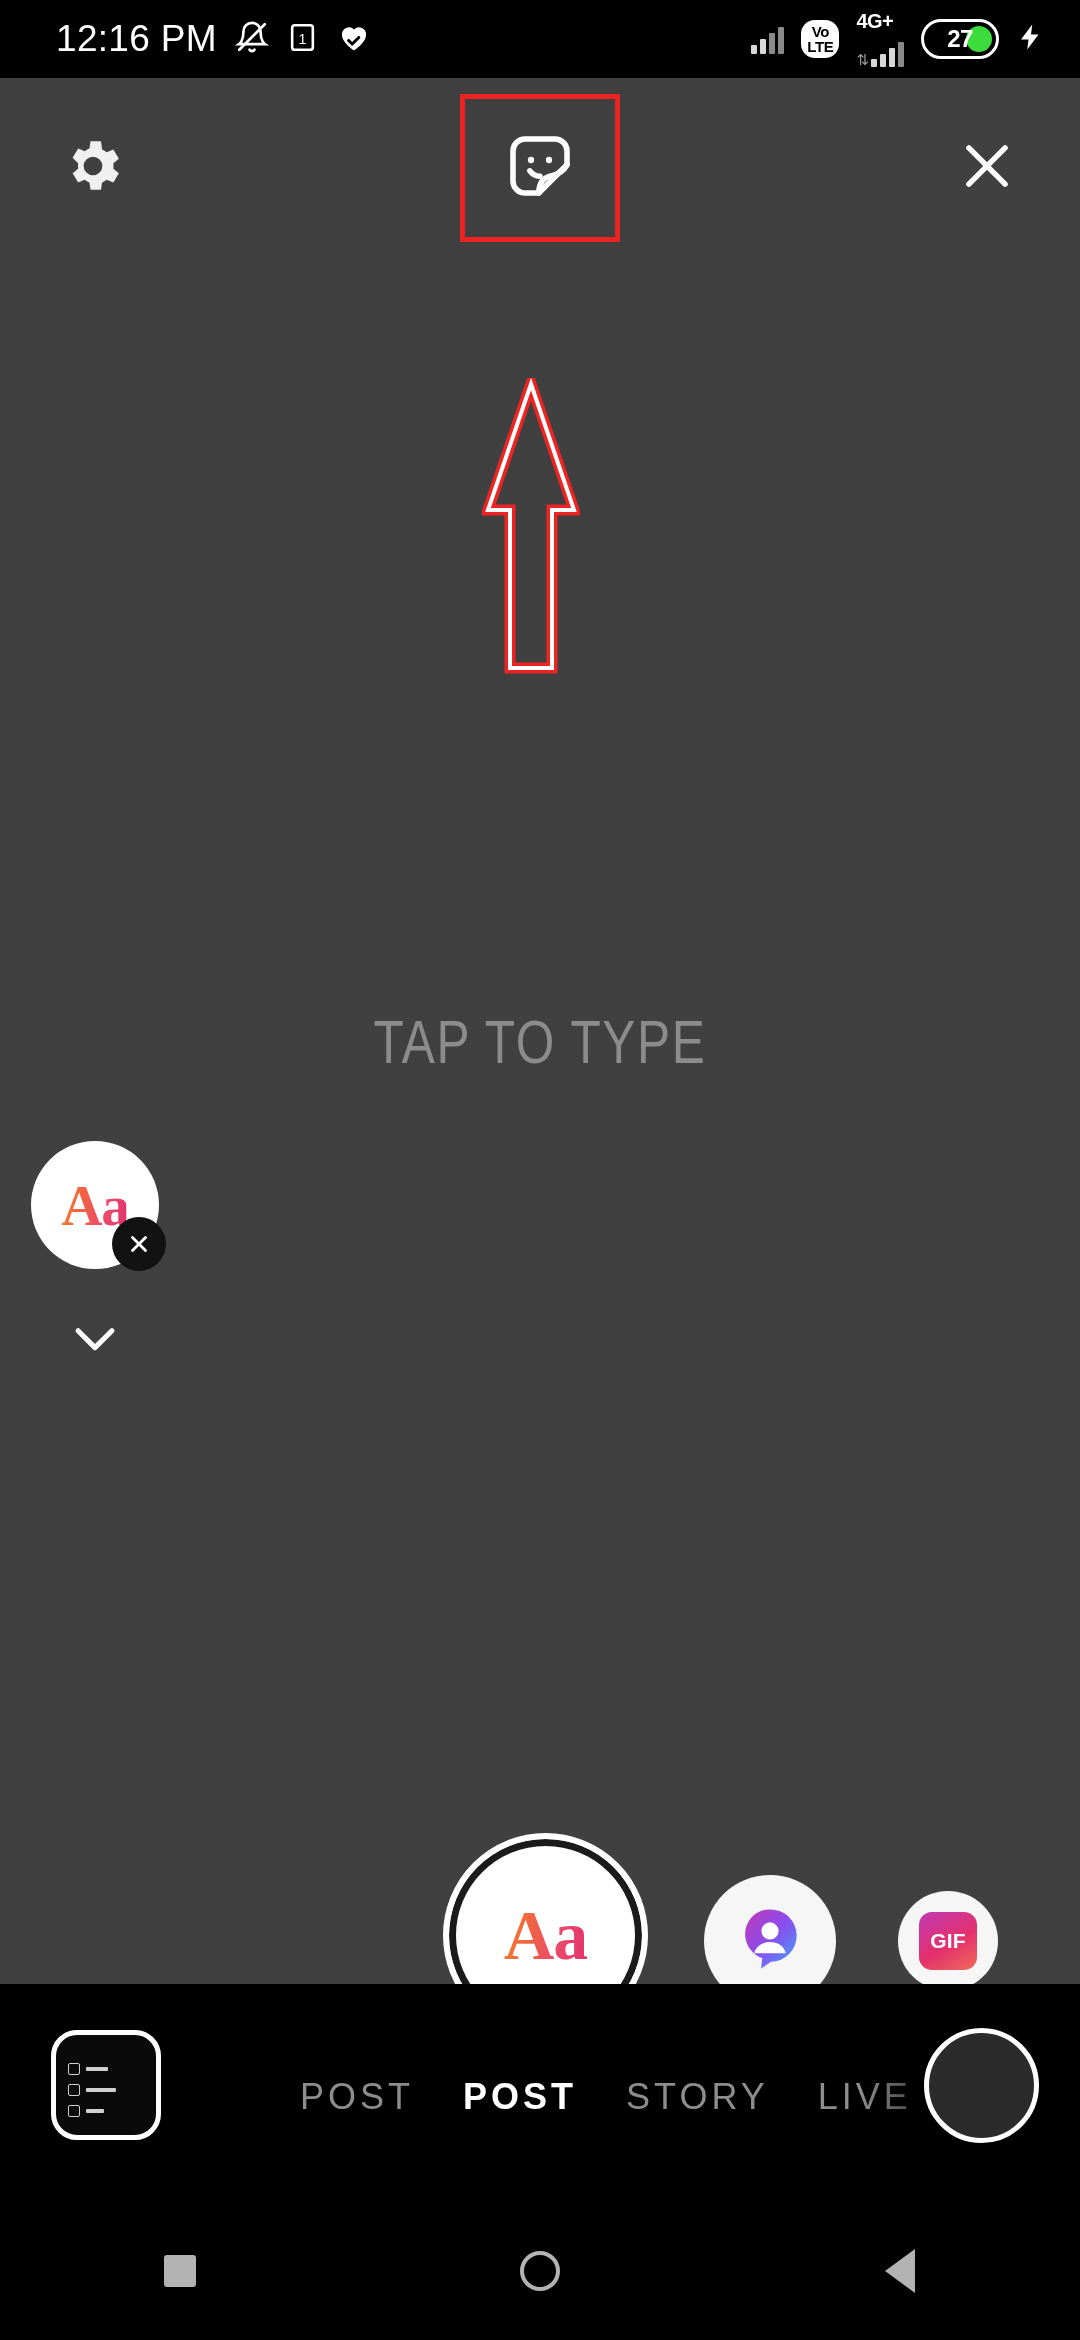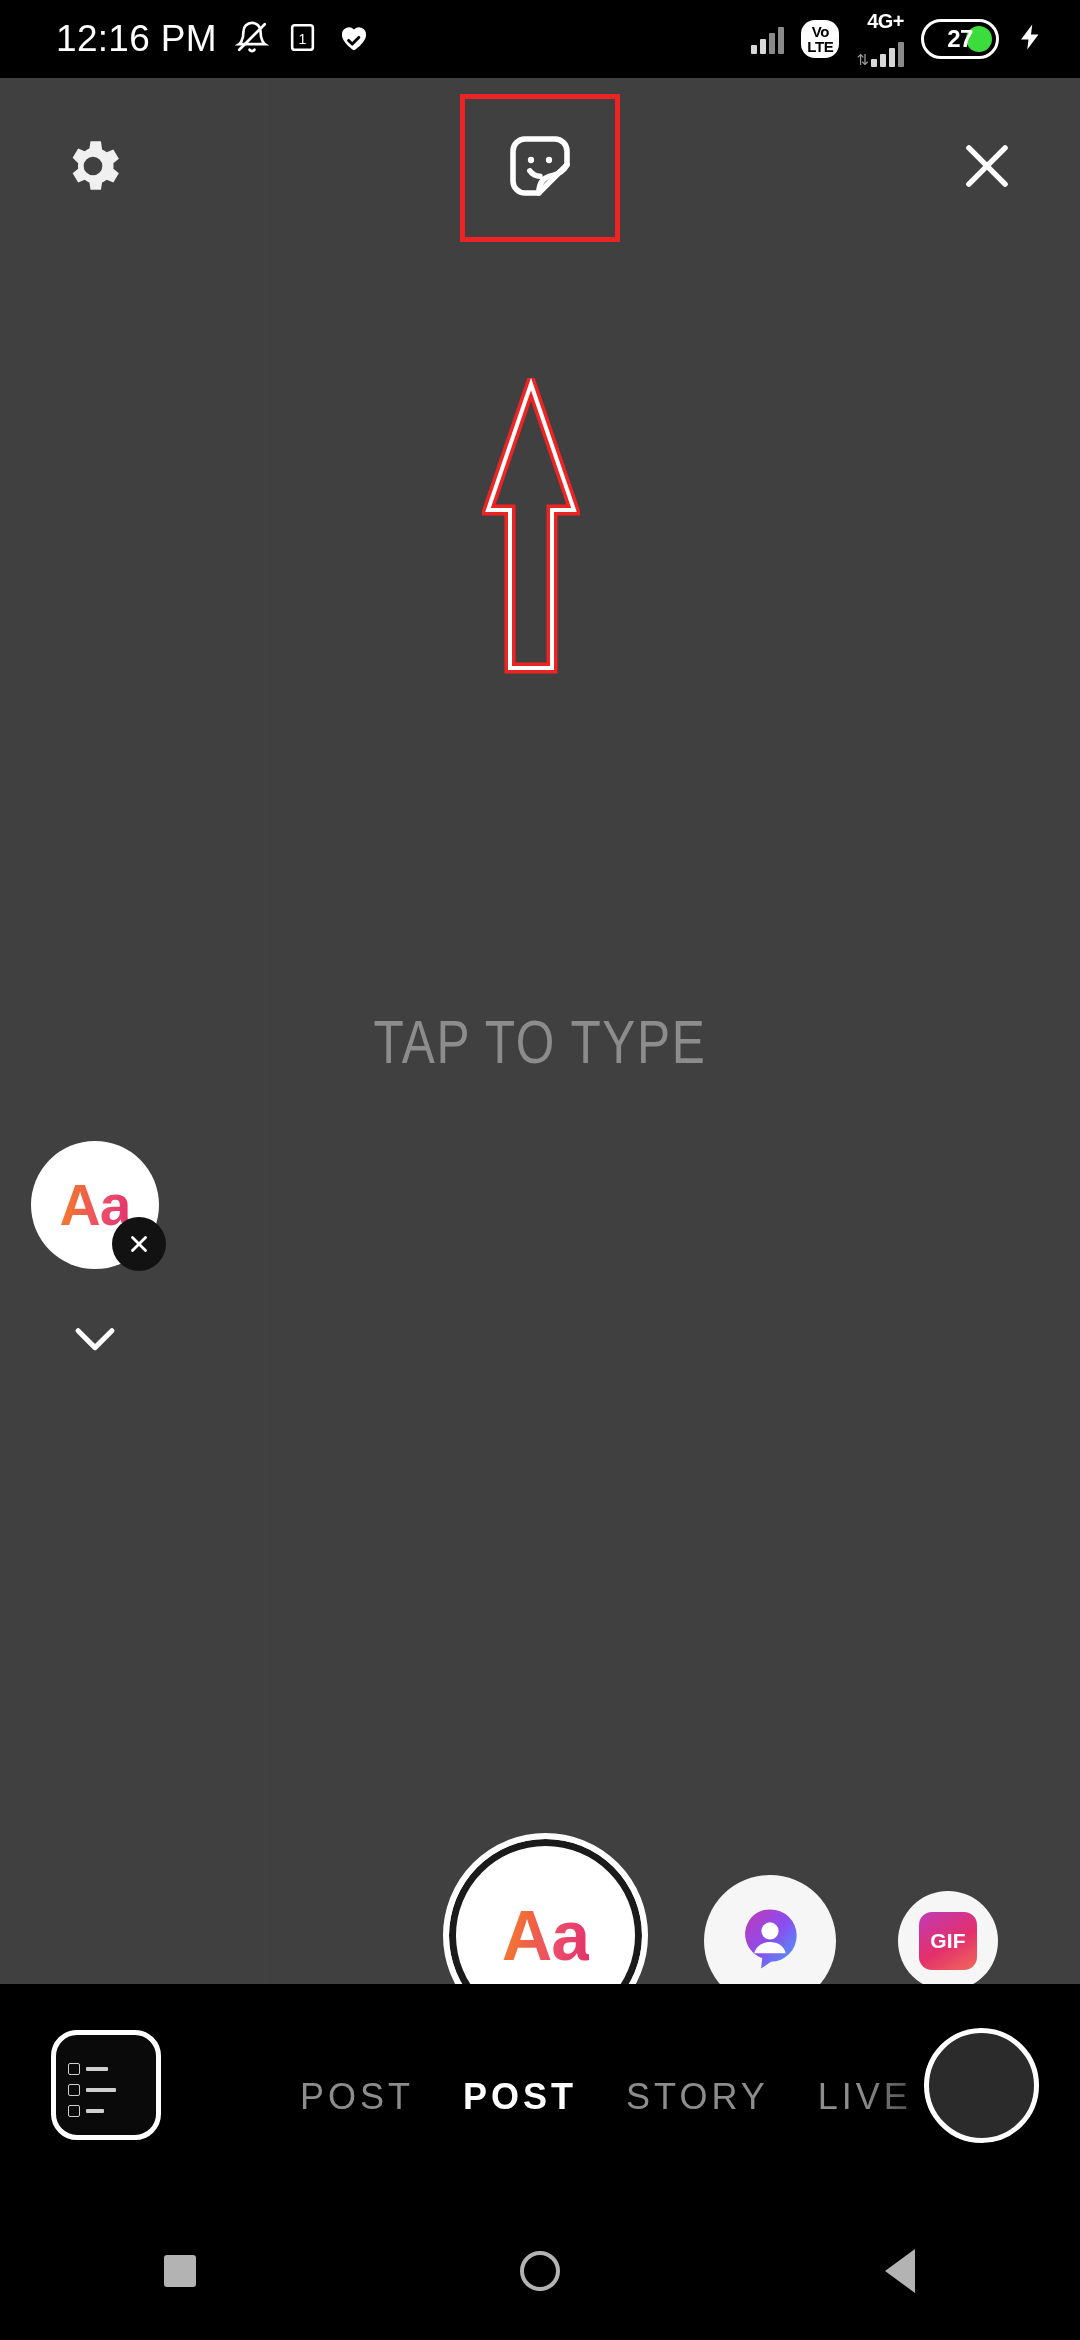--- a/index.html
+++ b/index.html
@@ -34,21 +34,21 @@
   .bars2 i:nth-child(3){height:19px;background:#d8d8d8}
   .bars2 i:nth-child(4){height:25px;background:#8a8a8a}
 
   .volte{
     background:#fff; color:#000; border-radius:14px;
     width:38px;height:38px; display:flex; flex-direction:column;
     align-items:center; justify-content:center; line-height:1;
     font-size:14px; font-weight:700; letter-spacing:-.3px;
   }
   .volte b{font-size:15px;display:block}
-  .net-wrap{ display:flex; flex-direction:column; align-items:flex-end; gap:6px;}
+  .net-wrap{ display:flex; flex-direction:column; align-items:flex-start; gap:6px;}
   .net-label{ color:#fff; font-size:20px; font-weight:700; line-height:1; letter-spacing:-.5px;}
   .net-row{ display:flex; align-items:flex-end; gap:4px;}
   .arrows{ color:#9a9a9a; font-size:15px; line-height:1; letter-spacing:-2px;}
 
   .battery{
     position:relative; width:78px; height:40px; border:3px solid #fff;
     border-radius:20px; display:flex; align-items:center; justify-content:center;
   }
   .battery .fill{
     position:absolute; right:4px; top:4px; bottom:4px; width:26px;
@@ -98,21 +98,21 @@
     position:absolute; left:31px; top:1063px; width:128px; height:128px;
   }
   .font-chip .circ{
     width:128px;height:128px;border-radius:50%;background:#fff;
     display:flex;align-items:center;justify-content:center;
   }
   .aa-grad{
     font-size:57px; font-weight:700; letter-spacing:-1px;
     background:linear-gradient(100deg,#f58529 0%,#f0663f 30%,#ec4c6b 62%,#e1306c 100%);
     -webkit-background-clip:text; background-clip:text; color:transparent;
-    font-family:Liberation Sans, sans-serif;
+    font-family:Liberation Serif, serif;
   }
   .chip-x{
     position:absolute; right:-7px; bottom:-2px; width:54px;height:54px;
     border-radius:50%; background:#121212; display:flex;
     align-items:center; justify-content:center;
   }
   .chevron{
     position:absolute; left:58px; top:1225px; width:74px;height:74px;
     display:flex;align-items:center;justify-content:center;
   }

